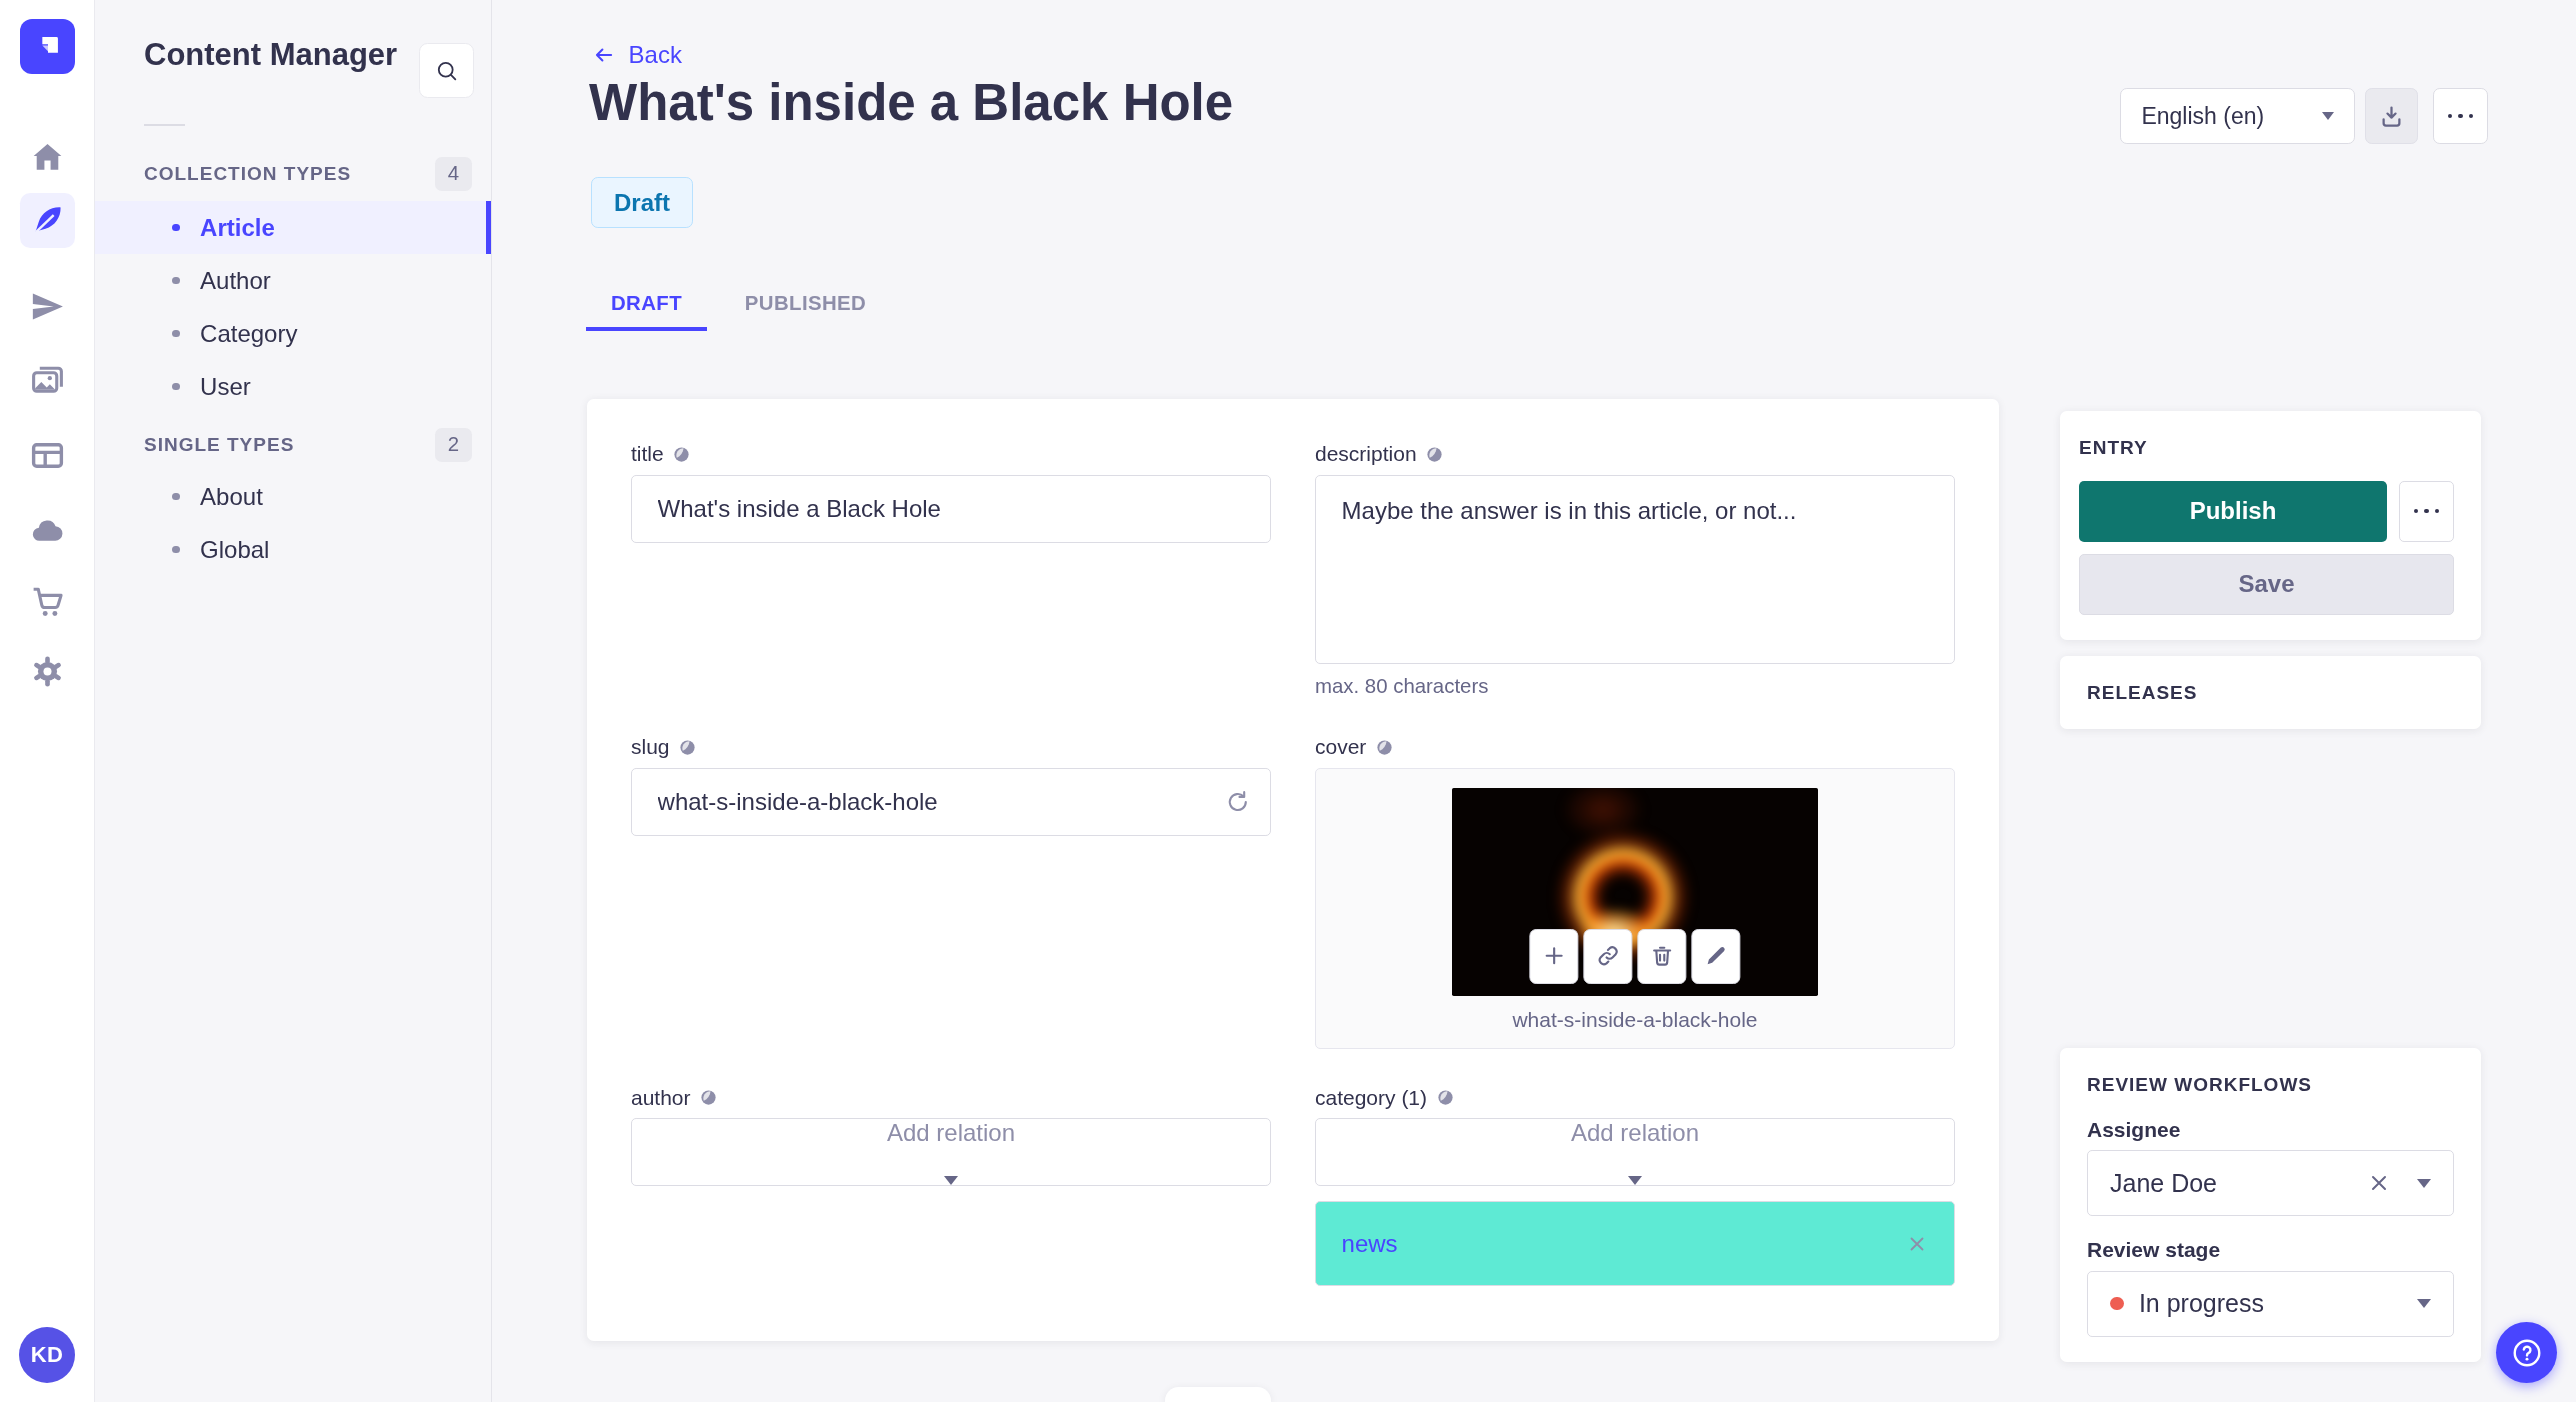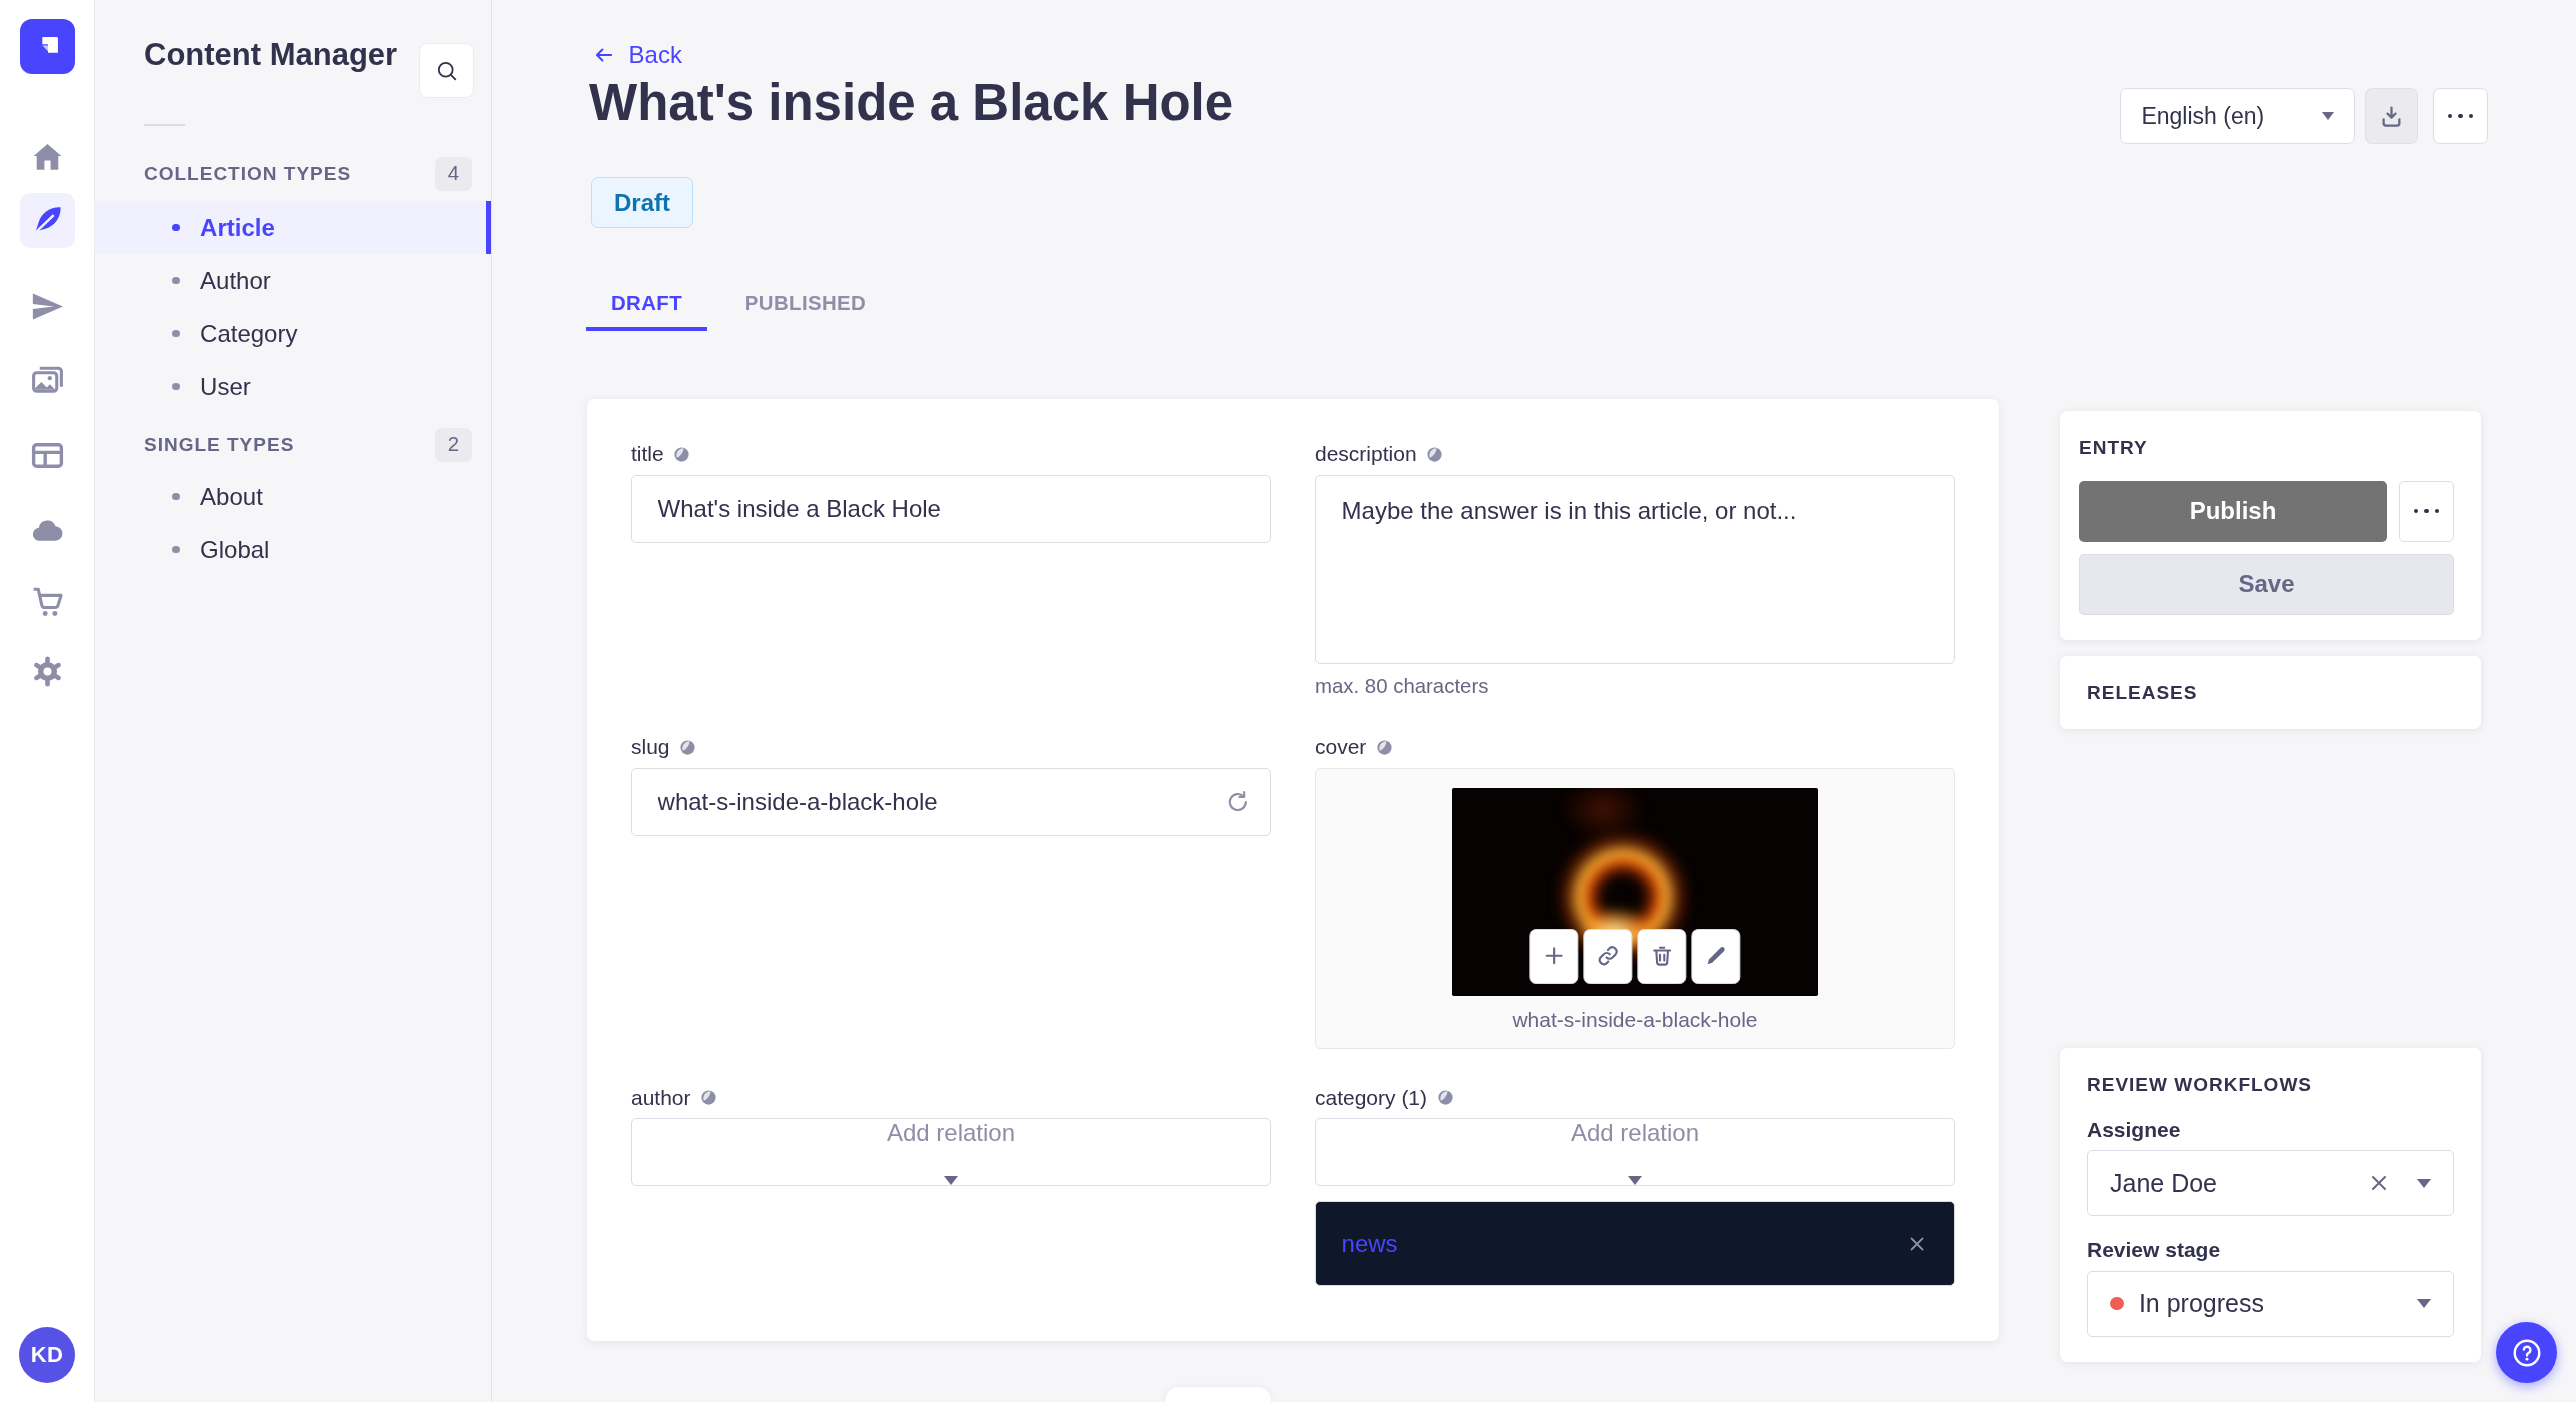--- a/index.html
+++ b/index.html
@@ -91,29 +91,29 @@
         rgba(255,110,10,.95) 37px, rgba(255,190,60,.95) 43px, rgba(150,40,0,.55) 55px, transparent 68px); }
   .img-toolbar { position:absolute; left:50%; bottom:12px; transform:translateX(-50%); display:flex; gap:5.1px; }
   .img-tool { width:49px; height:55px; background:#fff; border:0.9px solid #dcdce4; border-radius:6.8px;
               display:flex; align-items:center; justify-content:center; cursor:pointer; }
   .cover-caption { margin-top:12px; font-size:21px; color:#666687; }
   
   .select-box { width:100%; height:68px; border:0.9px solid #dcdce4; border-radius:5.1px; background:#fff;
                 display:flex; align-items:center; justify-content:space-between; padding:0 24px; cursor:pointer;flex-direction:column; }
   .placeholder { font-size:24px; color:#8e8ea9; }
   .relation-item { margin-top:15.3px; width:100%; height:85px; border:0.9px solid #dcdce4; border-radius:5.1px;
-                   background:#0f172a; display:flex; align-items:center; justify-content:space-between; padding:0 25.6px; }
+                   background:#5eead4; display:flex; align-items:center; justify-content:space-between; padding:0 25.6px; }
   .relation-link { font-size:24px; color:#4945ff; cursor:pointer; }
   
   .side-card { position:absolute; left:2060px; width:421px; background:#fff; border-radius:6.8px;
                box-shadow:0 1.7px 8.5px rgba(33,33,52,.08); padding:25.6px 27px; }
   .side-heading { font-size:19px; font-weight:bold; letter-spacing:1px; color:#32324d; }
   .entry-card { top:411px;padding-left:19px; }
   .pub-row { display:flex; gap:12px; margin-top:22px; }
-  .publish-btn { flex:1; height:61px; background:#737373; border:none; border-radius:5.1px;
+  .publish-btn { flex:1; height:61px; background:#0f766e; border:none; border-radius:5.1px;
                  color:#fff; font-size:24px; font-weight:bold; cursor:pointer; font-family:inherit; }
   .entry-more { width:55px; height:61px; background:#fff; border:0.9px solid #dcdce4; border-radius:5.1px;
                 display:flex; align-items:center; justify-content:center; cursor:pointer; }
   .save-btn { width:100%; height:61px; margin-top:12px; background:#e7e7ee; border:0.9px solid #dcdce4;
               border-radius:5.1px; color:#666687; font-size:24px; font-weight:bold; cursor:pointer; font-family:inherit; }
   .releases-card { top:656px; }
   .release-box { margin-top:20.4px; border:0.9px solid #c6f0c2; border-radius:6.8px; overflow:hidden; }
   .release-status { background:#eafbe7; color:#328048; font-size:24px; padding:19px 24px; }
   .release-body { background:#fff; padding:24px; }
   .release-title { font-size:25px; font-weight:bold; color:#32324d; }

